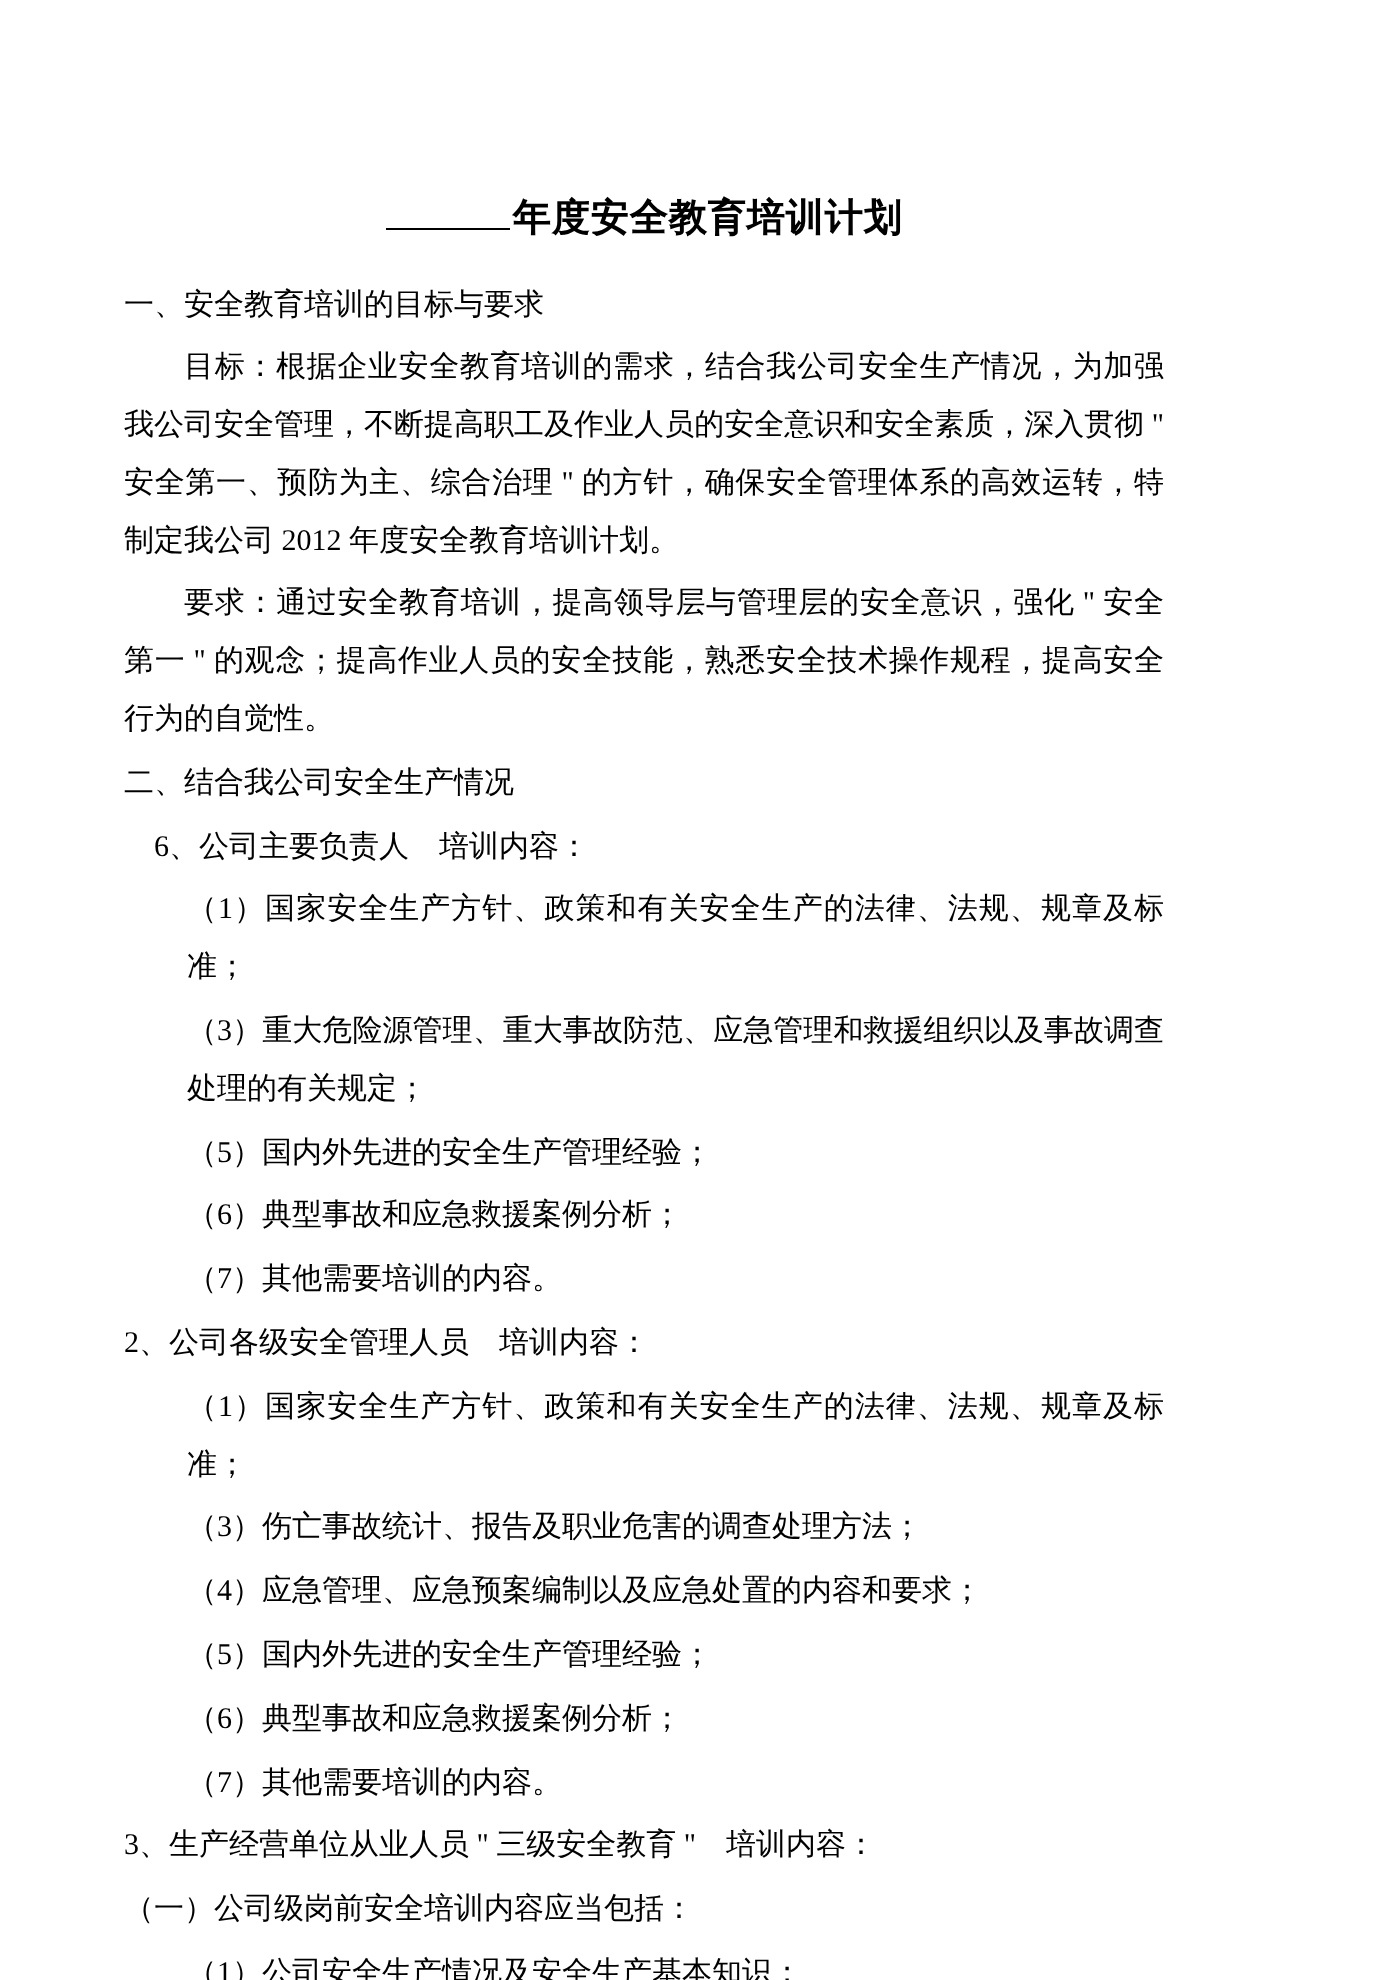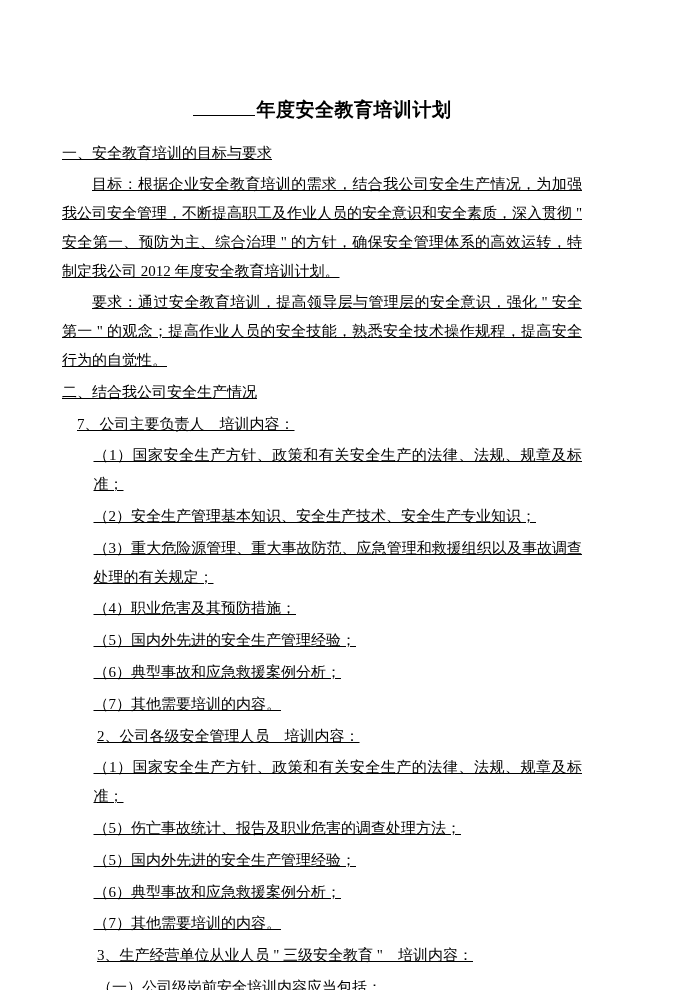--- a/index.html
+++ b/index.html
@@ -36,53 +36,51 @@
     vertical-align: baseline;
     height: 16px;
     margin-right: 2px;
   }
   p {
     margin: 0 0 3px 0;
     font-size: 15px;
     line-height: 1.92;
     text-align: justify;
     text-justify: inter-ideograph;
-    text-decoration: underline;
   }
   .lvl0 { text-indent: 0; }
   .lvl-1 { padding-left: 1em; }
   .lvl-2 { padding-left: 2.1em; }
-  .lvl-num { padding-left: 0; margin-left: 35px; }
+  .lvl-num { padding-left: 0; }
   .para-ind { text-indent: 2em; }
 </style>
 </head>
 <body>
 
 <div class="page">
 
   <h1 class="doc-title">
     <span class="blank"></span><span>年度安全教育培训计划</span>
   </h1>
 
   <div id="body-content">
       <p class="lvl0">一、安全教育培训的目标与要求</p>
       <p class="para-ind">目标：根据企业安全教育培训的需求，结合我公司安全生产情况，为加强我公司安全管理，不断提高职工及作业人员的安全意识和安全素质，深入贯彻 " 安全第一、预防为主、综合治理 " 的方针，确保安全管理体系的高效运转，特制定我公司 2012 年度安全教育培训计划。</p>
       <p class="para-ind">要求：通过安全教育培训，提高领导层与管理层的安全意识，强化 " 安全第一 " 的观念；提高作业人员的安全技能，熟悉安全技术操作规程，提高安全行为的自觉性。</p>
       <p class="lvl0">二、结合我公司安全生产情况</p>
-      <p class="lvl-1">7、公司主要负责人　培训内容：</p>
+      <p class="lvl-1">6、公司主要负责人　培训内容：</p>
       <p class="lvl-2">（1）国家安全生产方针、政策和有关安全生产的法律、法规、规章及标准；</p>
-      <p class="lvl-2">（2）安全生产管理基本知识、安全生产技术、安全生产专业知识；</p>
       <p class="lvl-2">（3）重大危险源管理、重大事故防范、应急管理和救援组织以及事故调查处理的有关规定；</p>
-      <p class="lvl-2">（4）职业危害及其预防措施；</p>
       <p class="lvl-2">（5）国内外先进的安全生产管理经验；</p>
       <p class="lvl-2">（6）典型事故和应急救援案例分析；</p>
       <p class="lvl-2">（7）其他需要培训的内容。</p>
       <p class="lvl-num">2、公司各级安全管理人员　培训内容：</p>
       <p class="lvl-2">（1）国家安全生产方针、政策和有关安全生产的法律、法规、规章及标准；</p>
-      <p class="lvl-2">（5）伤亡事故统计、报告及职业危害的调查处理方法；</p>
+      <p class="lvl-2">（3）伤亡事故统计、报告及职业危害的调查处理方法；</p>
+      <p class="lvl-2">（4）应急管理、应急预案编制以及应急处置的内容和要求；</p>
       <p class="lvl-2">（5）国内外先进的安全生产管理经验；</p>
       <p class="lvl-2">（6）典型事故和应急救援案例分析；</p>
       <p class="lvl-2">（7）其他需要培训的内容。</p>
       <p class="lvl-num">3、生产经营单位从业人员 " 三级安全教育 "　培训内容：</p>
       <p class="lvl-num">（一）公司级岗前安全培训内容应当包括：</p>
       <p class="lvl-2">（1）公司安全生产情况及安全生产基本知识；</p>
     </div>
 
 </div>
 

